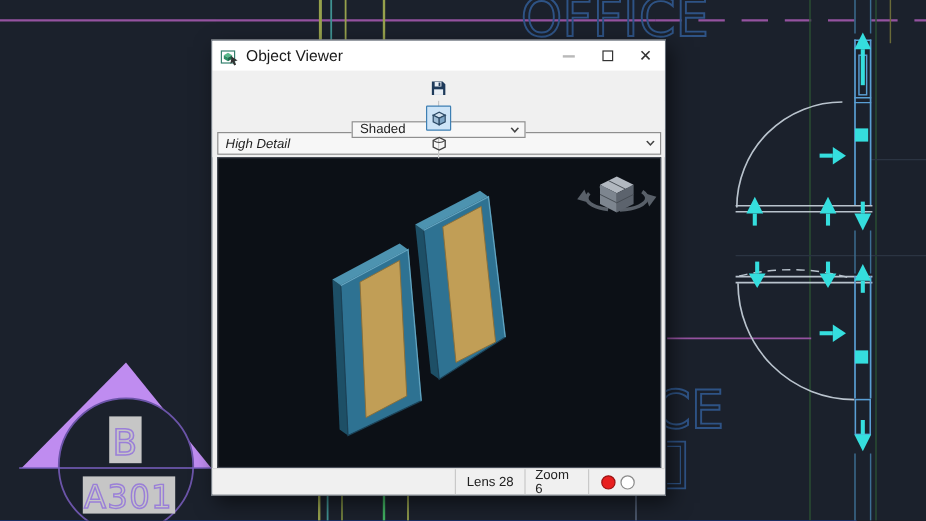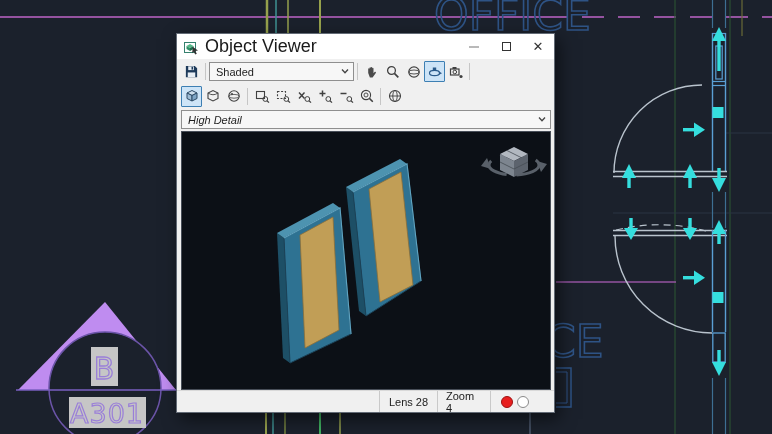--- a/index.html
+++ b/index.html
@@ -7,28 +7,28 @@
     font-family:"Liberation Sans", sans-serif; }
   #stage { position:relative; width:714px; height:434px; background:#1d4ed8; }
   #bg { position:absolute; left:0; top:0; z-index:0; }
 
   
   #dlg { position:absolute; left:176px; top:33px; width:379px; height:380px;
     background:#f0f0f0; border:1px solid #636b76; z-index:2;
     box-shadow:4px 6px 16px rgba(0,0,0,.55); font-size:11px; color:#1e1e1e; }
   .titlebar { height:25px; background:#ffffff; display:flex; align-items:center; }
   .titlebar .ticon { width:16px; height:16px; margin-left:6px; flex:0 0 auto; }
-  .titlebar .ttext { margin-left:6px; font-size:18px; color:#1a1a1a; flex:1 1 auto;
+  .titlebar .ttext { margin-left:6px; font-size:13px; color:#1a1a1a; flex:1 1 auto;
     white-space:nowrap; overflow:hidden; }
   .capbtn { width:32px; height:25px; display:flex; align-items:center; justify-content:center; }
   .min-glyph { width:10px; height:2px; background:#b9b9b9; }
   .max-glyph { width:9px; height:9px; border:1px solid #333; }
   .close-glyph { font-size:13px; color:#333; line-height:1; }
 
-  .tbar { height:25px; background:#f0f0f0; display:flex; align-items:center; padding:4px 4px; }
+  .tbar { height:25px; background:#f0f0f0; display:flex; align-items:center; padding:4px 4px;flex-direction:column; }
   .tbar2 { height:24px; }
   .sep { width:1px; height:17px; background:#c6c6c6; margin:0 3px; flex:0 0 auto; }
   .ibtn { width:21px; height:21px; display:flex; align-items:center; justify-content:center;
     border:1px solid transparent; border-radius:1px; flex:0 0 auto; }
   .ibtn.active { background:#cde4f7; border-color:#3d7fb3; }
   .combo { height:19px; background:#f7f7f7; border:1px solid #8f8f8f; display:flex;
     align-items:center; padding:0 4px 0 6px; color:#1e1e1e; }
   .combo .cval { flex:1 1 auto; white-space:nowrap; overflow:hidden; }
   .combo-shade { width:145px; }
   .combo-view { width:82px; }
@@ -337,21 +337,21 @@
           <line x1="318" y1="30" x2="332" y2="37" stroke="#454b53" stroke-width="0.8"></line>
           <line x1="332" y1="37" x2="346" y2="30" stroke="#454b53" stroke-width="0.8"></line>
           <line x1="325" y1="18.5" x2="339" y2="25.5" stroke="#454b53" stroke-width="0.8"></line>
         </g>
       </svg>
     </div>
 
     <div class="statusbar">
       <div class="sb-fill"></div>
       <div class="sb-cell sb-lens">Lens 28</div>
-      <div class="sb-cell sb-zoom">Zoom 4</div>
+      <div class="sb-cell sb-zoom">Zoom 6</div>
       <div class="sb-cell sb-ind">
         <span class="dot dot-red"></span>
         <span class="dot dot-white"></span>
       </div>
       <div class="sb-cell sb-grip">
         <svg width="10" height="10" viewBox="0 0 10 10">
           <line x1="9" y1="1" x2="1" y2="9" stroke="#b0b0b0" stroke-width="1"></line>
           <line x1="9" y1="4.5" x2="4.5" y2="9" stroke="#b0b0b0" stroke-width="1"></line>
           <line x1="9" y1="8" x2="8" y2="9" stroke="#b0b0b0" stroke-width="1"></line>
         </svg>

